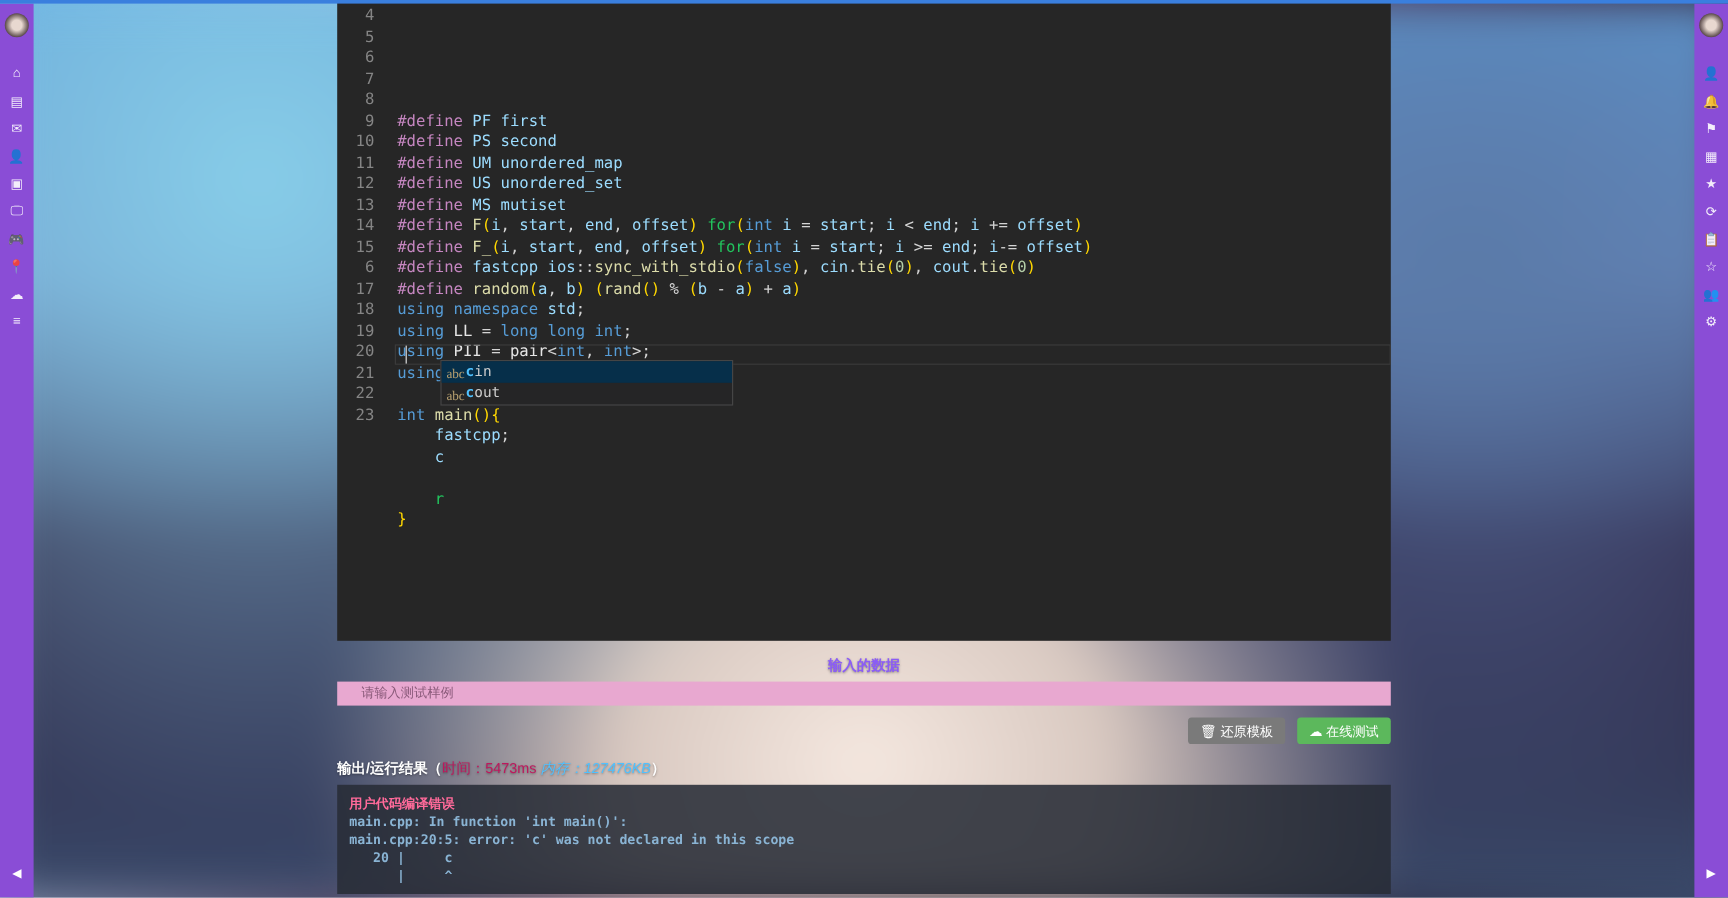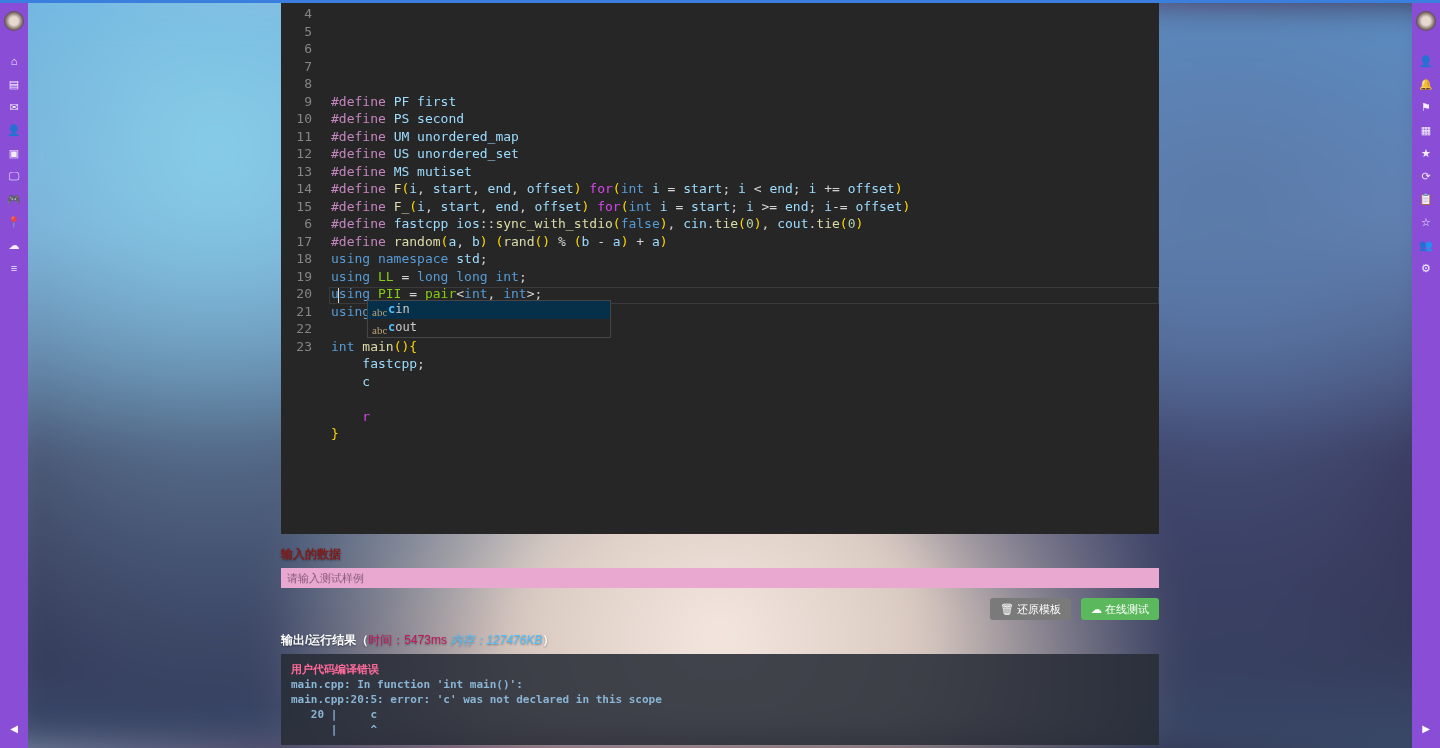--- a/index.html
+++ b/index.html
@@ -28,31 +28,31 @@
 .main { position:absolute; left:281px; top:0; width:878px; z-index:3;}
 
 .editor { width:878px; height:534px; background:#262626; display:flex; font-family:Consolas,monospace; font-size:13px; line-height:17.5px; position:relative;}
 .gutter { width:48px; padding-top:5px; text-align:right; color:#858585;}
 .gutter div{padding-right:17px;}
 .code { flex:1; padding:5px 0 0 2px; white-space:pre; position:relative;}
 .code .line{height:17.5px;}
 .hl-line { position:absolute; left:0; right:0; height:17.5px; top:286.5px; border:1px solid #3a3a3a;}
 .cursor { position:absolute; top:288px; left:9px; width:1px; height:15px; background:#dcdcdc;}
 
-.k-pp{color:#c586c0;} .k-kw{color:#569cd6;} .k-fn{color:#dcdcaa;} .k-ty{color:#84cc16;margin-top:20px;}
-.k-id{color:#9cdcfe;text-align:center;} .k-op{color:#d4d4d4;} .k-pn{color:#ffd700;} .k-nm{color:#b5cea8;} .k-def{color:#dcdcdc;} .k-rd{color:#d946ef;}
+.k-pp{color:#c586c0;} .k-kw{color:#569cd6;} .k-fn{color:#dcdcaa;} .k-ty{color:#e5e5e5;margin-top:20px;}
+.k-id{color:#9cdcfe;text-align:center;} .k-op{color:#d4d4d4;} .k-pn{color:#ffd700;} .k-nm{color:#b5cea8;} .k-def{color:#dcdcdc;} .k-rd{color:#22c55e;}
 
 .suggest { position:absolute; top:300px; left:38px; width:244px; background:#252526; border:1px solid #454545; z-index:2;}
 .suggest-row{height:18px;display:flex;align-items:center;padding:0 4px;font-size:12px;color:#ccc;}
 .suggest-row.sel{background:#062f4a;}
 .suggest-ic{width:12px;height:12px;margin-right:4px;font-size:11px;color:#b8a070;font-family:Liberation Serif, serif;}
 .suggest-match{color:#4fc1ff;font-weight:bold;}
 
-.section-label { margin-top:12px; color:#7f1d1d; font-weight:bold; font-size:12px; text-shadow:0 1px 2px rgba(0,0,0,.4);}
-.input-box { margin-top:5px; width:100%; height:20px; background:#e8a8d0; border:none; padding:0 6px; font-size:11px; color:#888; outline:none;}
+.section-label { margin-top:12px; color:#8b5cf6; font-weight:bold; font-size:12px; text-shadow:0 1px 2px rgba(0,0,0,.4);text-align:center;}
+.input-box { margin-top:5px; width:100%; height:20px; background:#e8a8d0; border:none; padding:0 20px; font-size:11px; color:#888; outline:none;}
 .input-box::placeholder{color:#8a5a7a;}
 .btn-row { margin-top:10px; display:flex; justify-content:flex-end; gap:10px;}
 .btn { height:22px; padding:0 10px; border:none; border-radius:3px; font-size:11px; color:#fff; cursor:pointer; display:inline-flex; align-items:center; gap:3px;}
 .btn-gray{background:#7a7a7a;} .btn-green{background:#5cb85c;}
 
 .result-label { margin-top:12px; color:#fff; font-weight:bold; font-size:12px; text-shadow:0 1px 2px rgba(0,0,0,.4);}
 .result-time { color:#be185d; font-weight:normal;} .result-mem{color:#4fc1ff;font-weight:normal;font-style:italic;}
 .output-box { margin-top:5px; width:100%; min-height:88px; background:rgba(40,44,55,.88); padding:8px 10px; font-family:Consolas,monospace; font-size:11px; line-height:15px; white-space:pre; color:#8ab4d4;font-weight:bold;}
 .err-hdr{color:#ff6a9a;}
 </style>

